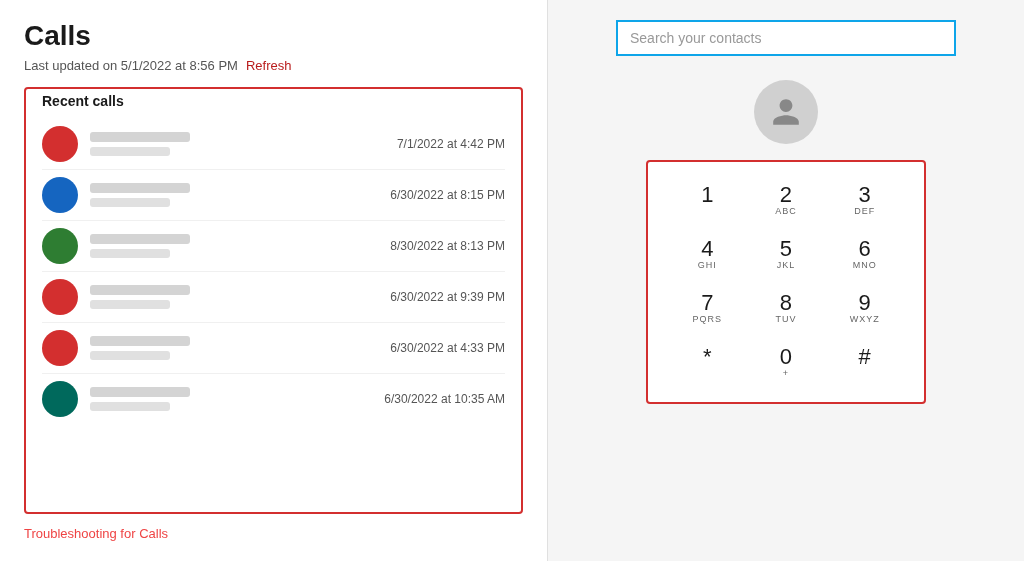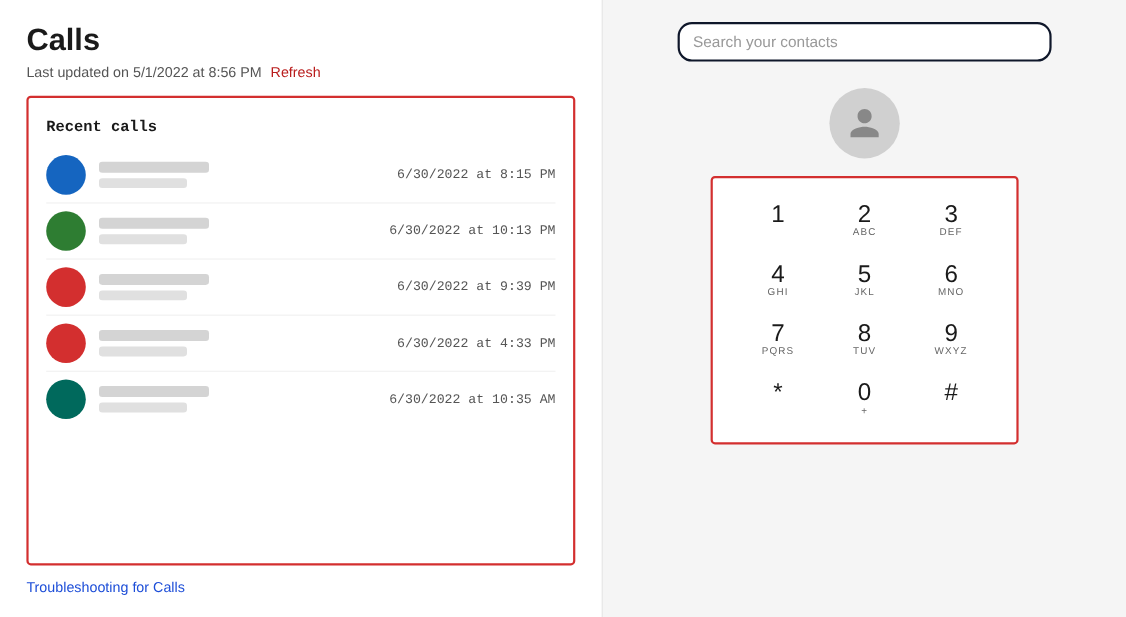--- a/index.html
+++ b/index.html
@@ -41,24 +41,23 @@
     .refresh-link {
       color: #b91c1c;
       cursor: pointer;
       font-size: 13px;
       text-decoration: none;
     }
 
     .recent-calls-box {
       border: 2px solid #d32f2f;
       border-radius: 4px;
-      padding: 19px 16px;
+      padding: 4px 16px;
       flex: 1;
       overflow: hidden;
-      font-family: Liberation Mono, monospace;
     }
 
     .recent-calls-title {
       font-size: 14px;
       font-weight: 600;
       color: #1a1a1a;
       margin-bottom: 10px;
     }
 
     .call-item {
@@ -109,41 +108,41 @@
 
     .call-time {
       font-size: 12px;
       color: #555;
       white-space: nowrap;
     }
 
     .troubleshoot-link {
       margin-top: 12px;
       font-size: 13px;
-      color: #1d4ed8;
+      color: #ef4444;
       cursor: pointer;
       text-decoration: none;
     }
 
     
     .right-panel {
       flex: 1;
       background: #f5f5f5;
       display: flex;
       flex-direction: column;
       align-items: center;
       padding: 20px 24px;
       gap: 16px;
     }
 
     .search-box {
       width: 100%;
       max-width: 340px;
-      border: 2px solid #0f172a;
-      border-radius: 13px;
+      border: 2px solid #0ea5e9;
+      border-radius: 0;
       padding: 8px 12px;
       font-size: 14px;
       color: #333;
       outline: none;
       background: #ffffff;
     }
 
     .search-box::placeholder {
       color: #999;
     }
@@ -212,34 +211,42 @@
   <div class="last-updated">
     <span>Last updated on 5/1/2022 at 8:56 PM</span>
     <a class="refresh-link">Refresh</a>
   </div>
 
   <div class="recent-calls-box">
     <div class="recent-calls-title">Recent calls</div>
 
     <div id="calls-list">
         <div class="call-item">
+      <div class="avatar" style="background:#d32f2f;"></div>
+      <div class="call-info">
+        <div class="call-name"></div>
+        <div class="call-sub"></div>
+      </div>
+      <div class="call-time">7/1/2022 at 4:42 PM</div>
+    </div>
+        <div class="call-item">
       <div class="avatar" style="background:#1565c0;"></div>
       <div class="call-info">
         <div class="call-name"></div>
         <div class="call-sub"></div>
       </div>
       <div class="call-time">6/30/2022 at 8:15 PM</div>
     </div>
         <div class="call-item">
       <div class="avatar" style="background:#2e7d32;"></div>
       <div class="call-info">
         <div class="call-name"></div>
         <div class="call-sub"></div>
       </div>
-      <div class="call-time">6/30/2022 at 10:13 PM</div>
+      <div class="call-time">8/30/2022 at 8:13 PM</div>
     </div>
         <div class="call-item">
       <div class="avatar" style="background:#d32f2f;"></div>
       <div class="call-info">
         <div class="call-name"></div>
         <div class="call-sub"></div>
       </div>
       <div class="call-time">6/30/2022 at 9:39 PM</div>
     </div>
         <div class="call-item">

